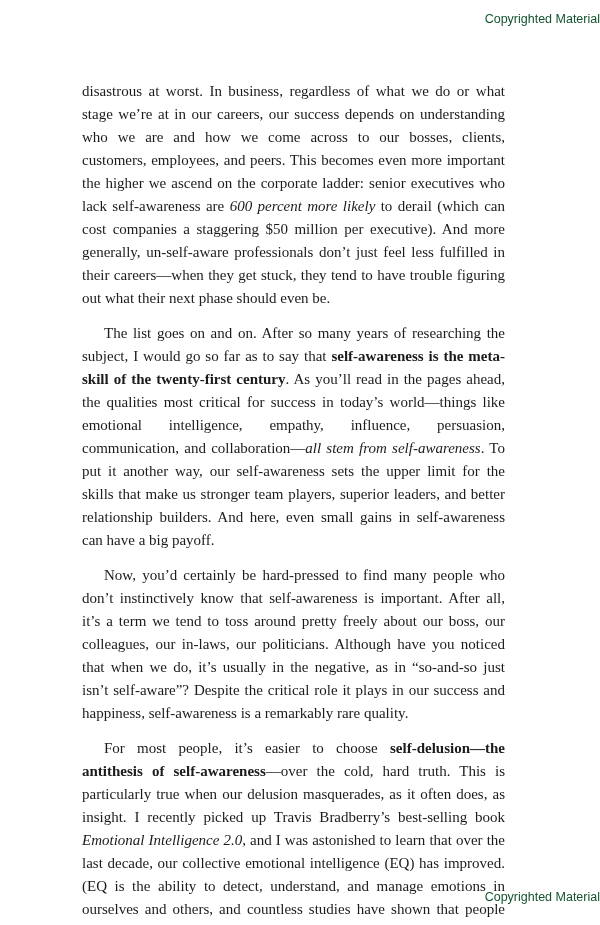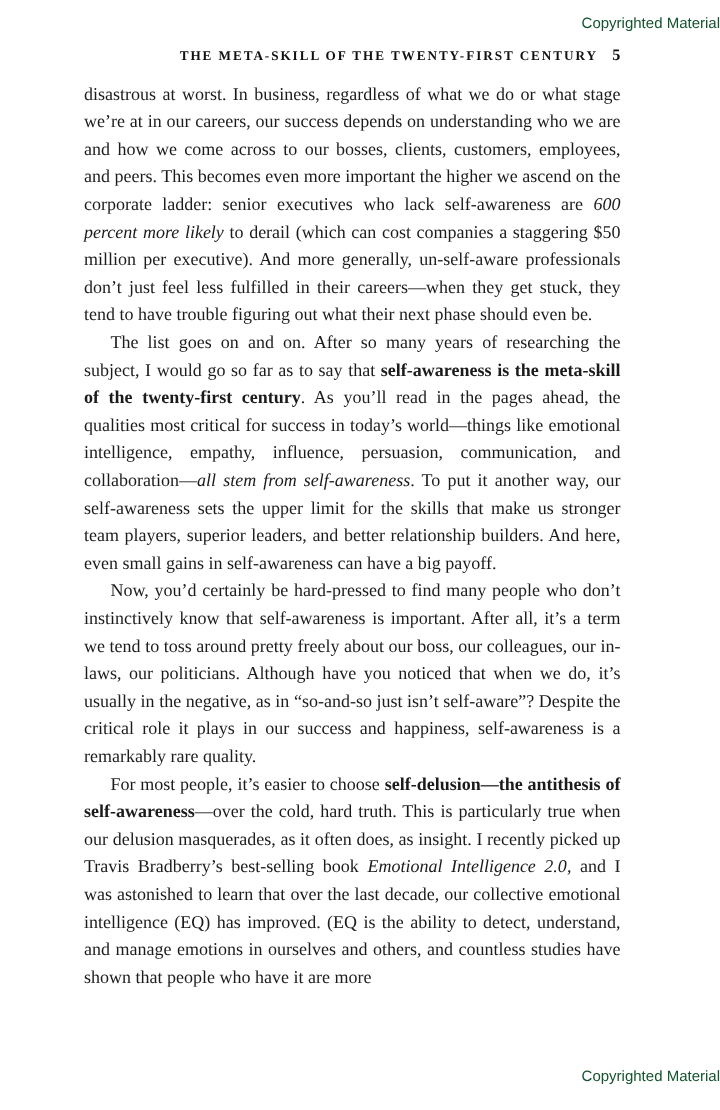--- a/index.html
+++ b/index.html
@@ -53,41 +53,37 @@
   .body-text {
     position: absolute;
     top: 68px;
     left: 70px;
     width: 447px;
     font-size: 15px;
     line-height: 23px;
     text-align: justify;
   }
   .body-text p {
-    margin: 0;
+    margin: 12px;
     padding: 0;
   }
   .body-text p.indent {
     text-indent: 22px;
   }
   .seg-normal { font-style: normal; font-weight: normal; }
   .seg-italic { font-style: italic; }
   .seg-bold { font-weight: bold; }
   .seg-bold-italic { font-weight: bold; }
 </style>
 </head>
 <body>
 
 <div class="page">
   <div class="notice top">Copyrighted Material</div>
 
-  <div class="running-header">
-    <span class="chapter-title">THE META-SKILL OF THE TWENTY-FIRST CENTURY</span>
-    <span class="pagenum">5</span>
-  </div>
 
   <div class="body-text">
       <p class=""><span class="seg-normal">disastrous at worst. In business, regardless of what we do or what stage we’re at in our careers, our success depends on understanding who we are and how we come across to our bosses, clients, customers, employees, and peers. This becomes even more important the higher we ascend on the corporate ladder: senior executives who lack self-awareness are </span><span class="seg-italic">600 percent more likely</span><span class="seg-normal"> to derail (which can cost companies a staggering $50 million per executive). And more generally, un-self-aware professionals don’t just feel less fulfilled in their careers—when they get stuck, they tend to have trouble figuring out what their next phase should even be.</span></p>
       <p class="indent"><span class="seg-normal">The list goes on and on. After so many years of researching the subject, I would go so far as to say that </span><span class="seg-bold">self-awareness is the meta-skill of the twenty-first century</span><span class="seg-normal">. As you’ll read in the pages ahead, the qualities most critical for success in today’s world—things like emotional intelligence, empathy, influence, persuasion, communication, and collaboration—</span><span class="seg-italic">all stem from self-awareness</span><span class="seg-normal">. To put it another way, our self-awareness sets the upper limit for the skills that make us stronger team players, superior leaders, and better relationship builders. And here, even small gains in self-awareness can have a big payoff.</span></p>
       <p class="indent"><span class="seg-normal">Now, you’d certainly be hard-pressed to find many people who don’t instinctively know that self-awareness is important. After all, it’s a term we tend to toss around pretty freely about our boss, our colleagues, our in-laws, our politicians. Although have you noticed that when we do, it’s usually in the negative, as in “so-and-so just isn’t self-aware”? Despite the critical role it plays in our success and happiness, self-awareness is a remarkably rare quality.</span></p>
       <p class="indent"><span class="seg-normal">For most people, it’s easier to choose </span><span class="seg-bold-italic">self-delusion</span><span class="seg-bold">—the antithesis of self-awareness</span><span class="seg-normal">—over the cold, hard truth. This is particularly true when our delusion masquerades, as it often does, as insight. I recently picked up Travis Bradberry’s best-selling book </span><span class="seg-italic">Emotional Intelligence 2.0</span><span class="seg-normal">, and I was astonished to learn that over the last decade, our collective emotional intelligence (EQ) has improved. (EQ is the ability to detect, understand, and manage emotions in ourselves and others, and countless studies have shown that people who have it are more</span></p>
     </div>
 
   <div class="notice bottom">Copyrighted Material</div>
 </div>

